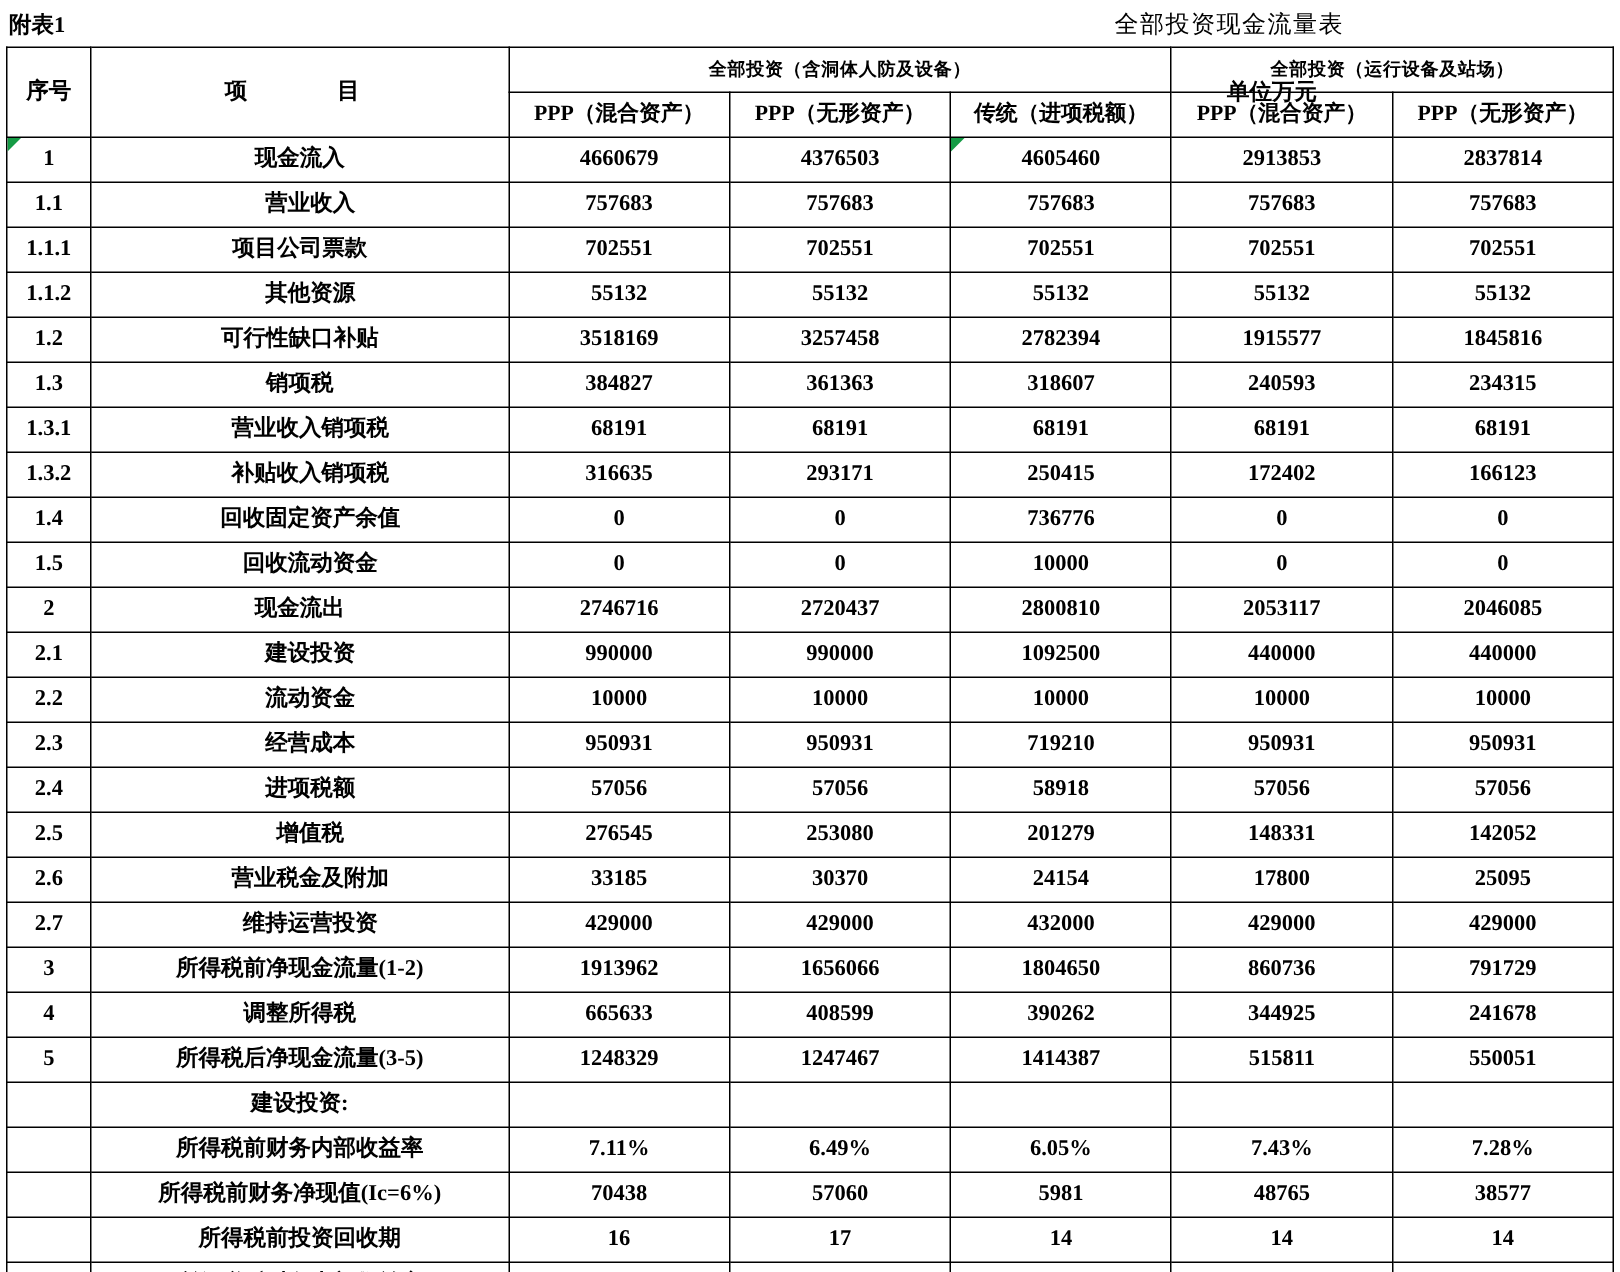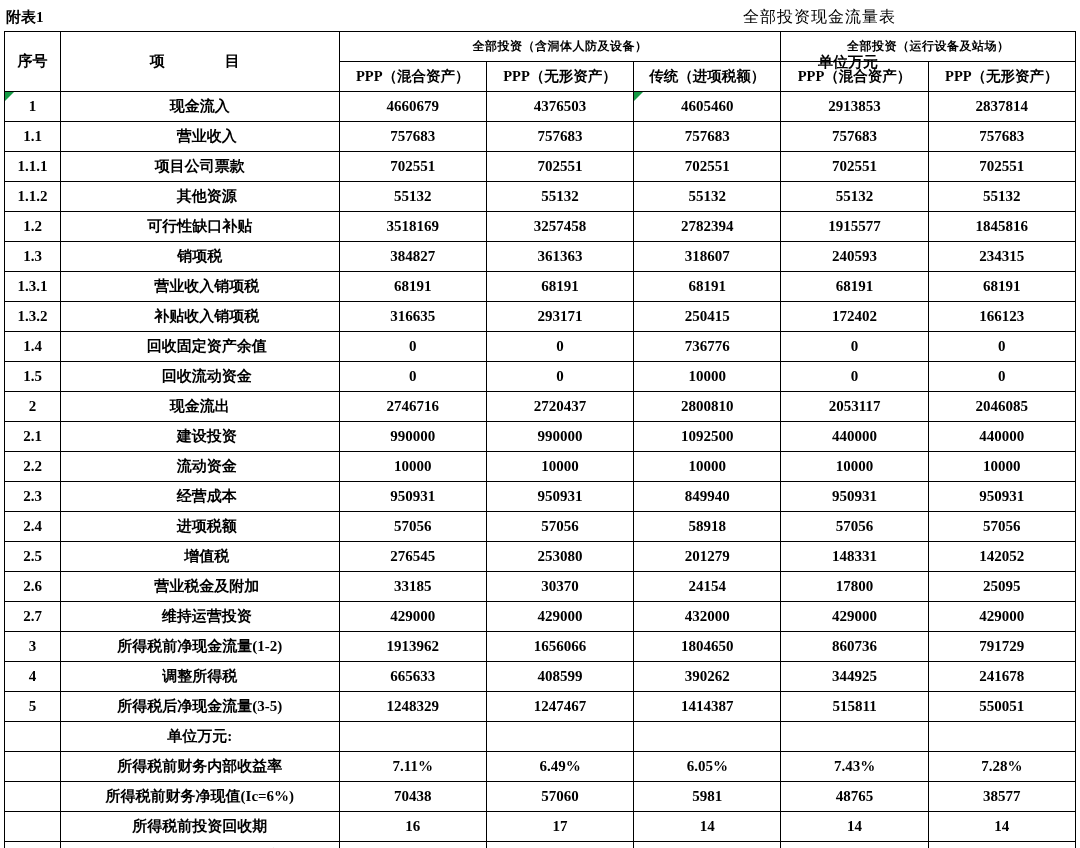--- a/index.html
+++ b/index.html
@@ -264,21 +264,21 @@
           <td class="val">10000</td>
           <td class="val">10000</td>
           <td class="val">10000</td>
           <td class="val">10000</td>
         </tr>
         <tr>
           <td class="no">2.3</td>
           <td class="item i1">经营成本</td>
           <td class="val">950931</td>
           <td class="val">950931</td>
-          <td class="val">849940</td>
+          <td class="val">719210</td>
           <td class="val">950931</td>
           <td class="val">950931</td>
         </tr>
         <tr>
           <td class="no">2.4</td>
           <td class="item i1">进项税额</td>
           <td class="val">57056</td>
           <td class="val">57056</td>
           <td class="val">58918</td>
           <td class="val">57056</td>
@@ -333,21 +333,21 @@
           <td class="no">5</td>
           <td class="item i0">所得税后净现金流量(3-5)</td>
           <td class="val">1248329</td>
           <td class="val">1247467</td>
           <td class="val">1414387</td>
           <td class="val">515811</td>
           <td class="val">550051</td>
         </tr>
         <tr>
           <td class="no"></td>
-          <td class="item i0">单位万元:</td>
+          <td class="item i0">建设投资:</td>
           <td class="val"></td>
           <td class="val"></td>
           <td class="val"></td>
           <td class="val"></td>
           <td class="val"></td>
         </tr>
         <tr>
           <td class="no"></td>
           <td class="item i0">所得税前财务内部收益率</td>
           <td class="val">7.11%</td>

